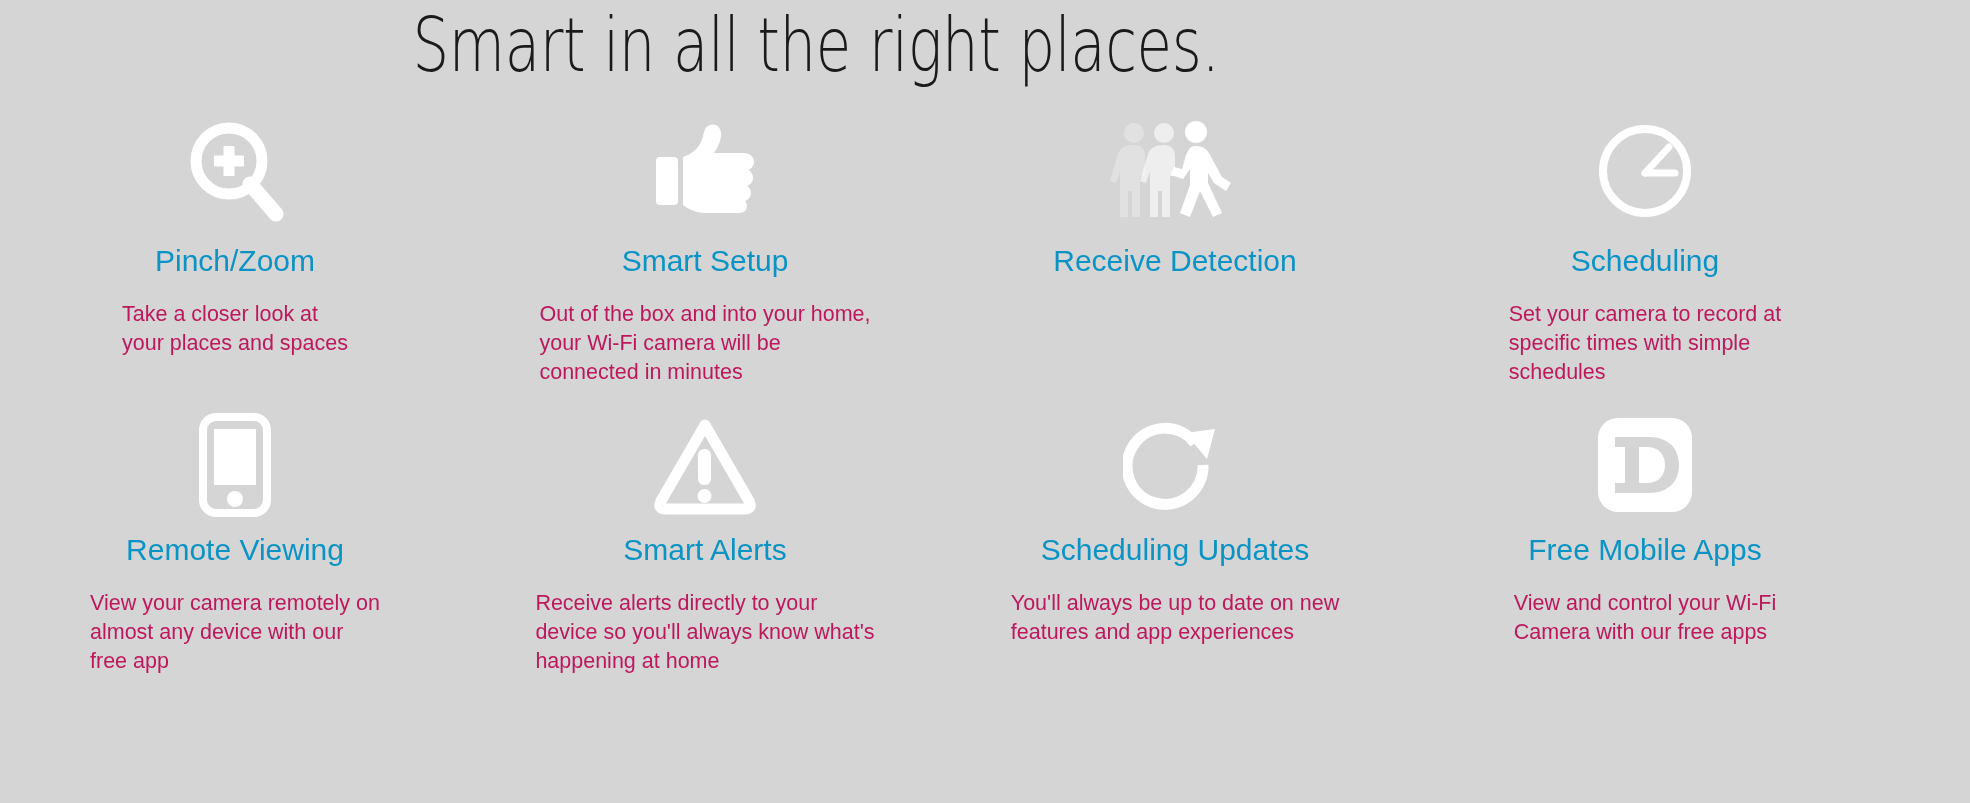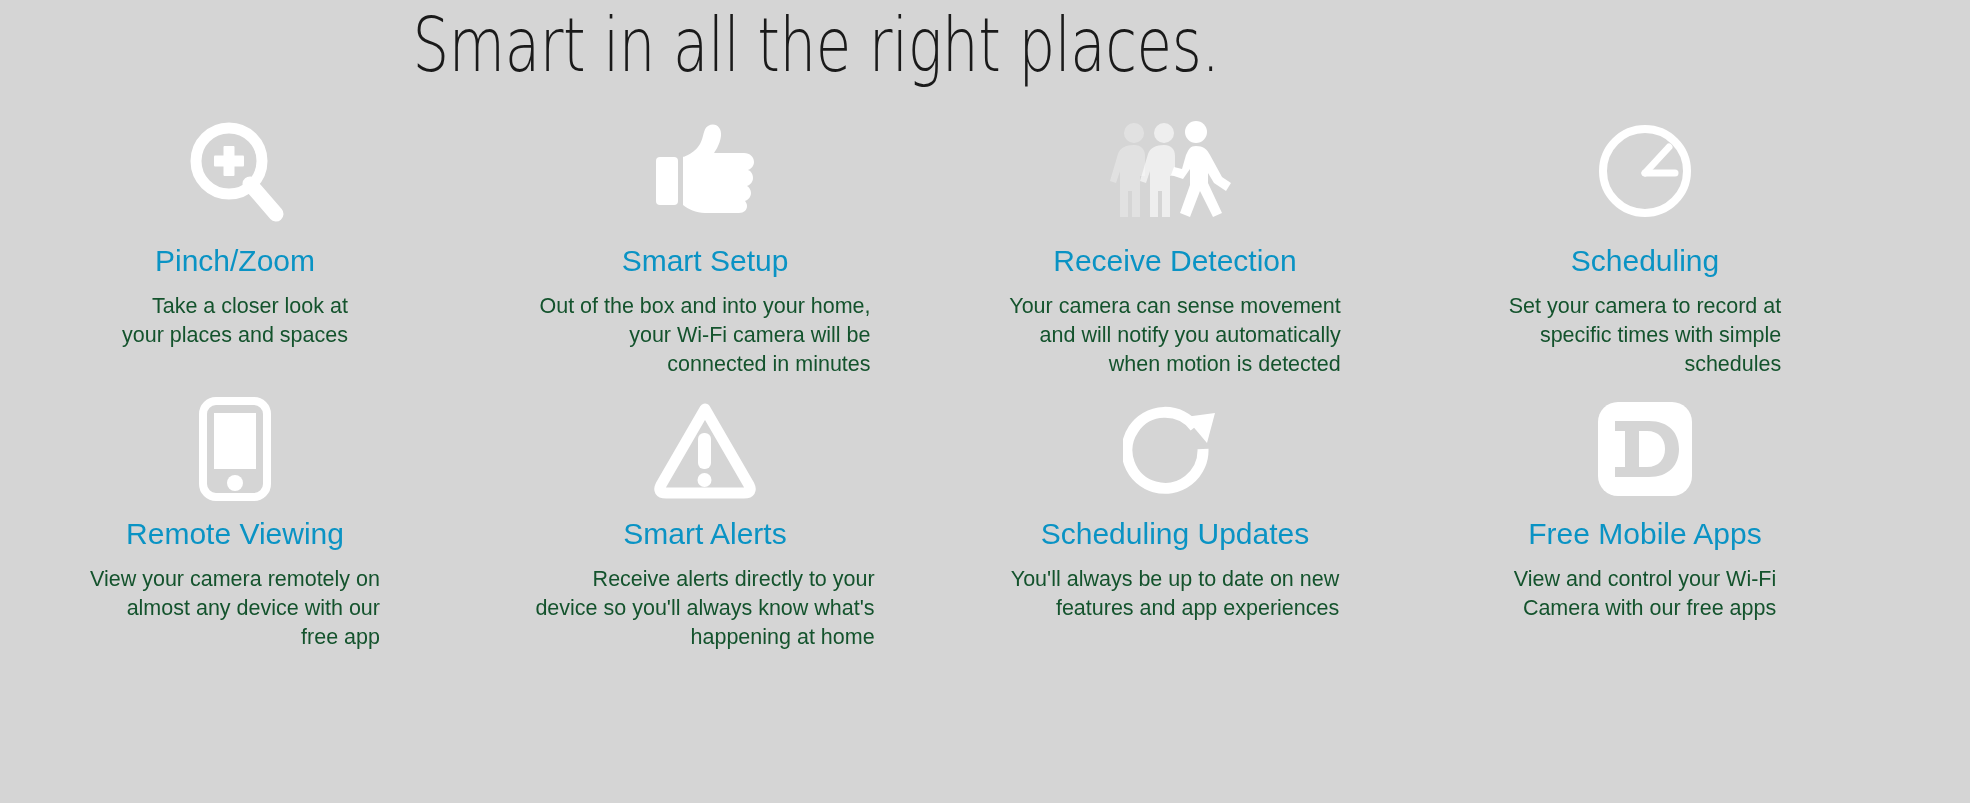--- a/index.html
+++ b/index.html
@@ -42,21 +42,21 @@
     grid-template-rows: auto auto;
     width: 1880px;
     margin: 28px auto 0 auto;
     row-gap: 18px;
   }
 
   .card {
     display: flex;
     flex-direction: column;
     align-items: center;
-    text-align: right;
+    text-align: left;
     padding: 0 22px;
     box-sizing: border-box;
   }
 
   .icon-wrap {
     height: 110px;
     display: flex;
     align-items: center;
     justify-content: center;
     margin-bottom: 18px;
@@ -68,23 +68,23 @@
     font-weight: 400;
     color: #0a93c4;
     line-height: 34px;
     margin: 0 0 14px 0;
   }
 
   .card-desc {
     font-family: "Liberation Sans", sans-serif;
     font-size: 21.5px;
     line-height: 29px;
-    color: #14532d;
+    color: #be185d;
     max-width: 360px;
-    margin: 0;
+    margin: 8px;
     white-space: pre-line;
   }
 
   .row2 .icon-wrap {
     height: 104px;
     margin-bottom: 16px;
   }
 
   svg { display: block; }
 </style>
@@ -137,23 +137,20 @@
             <circle cx="54" cy="12" r="10"></circle>
             <path d="M54 24 C61 24 65 28 65 35 L65 55 L60 55 L60 96 L52 96 L52 70 L48 70 L48 96 L40 96 L40 50 L36 62 L30 60 L38 33 C40 27 46 24 54 24 Z"></path>
           </g>
           <g fill="#ffffff">
             <circle cx="86" cy="11" r="11"></circle>
             <path d="M86 25 C93 25 97 28 100 34 L112 56 L121 62 L116 70 L104 62 L98 52 L98 62 L112 92 L103 96 L90 70 L80 96 L70 92 L80 64 L80 48 L73 58 L61 54 L64 46 L72 48 L76 34 C79 28 80 25 86 25 Z"></path>
           </g>
         </svg>
       </div>
       <div class="card-title">Receive Detection</div>
-      <p class="card-desc">Your camera can sense movement
-and will notify you automatically
-when motion is detected</p>
     </div>
 
     <div class="card">
       <div class="icon-wrap">
         <svg width="100" height="100" viewBox="0 0 100 100" aria-hidden="true">
           <circle cx="50" cy="50" r="42" fill="none" stroke="#ffffff" stroke-width="8"></circle>
           <path d="M50 52 L74 26" stroke="#ffffff" stroke-width="7" stroke-linecap="round"></path>
           <path d="M50 52 L80 52" stroke="#ffffff" stroke-width="7" stroke-linecap="round"></path>
         </svg>
       </div>

